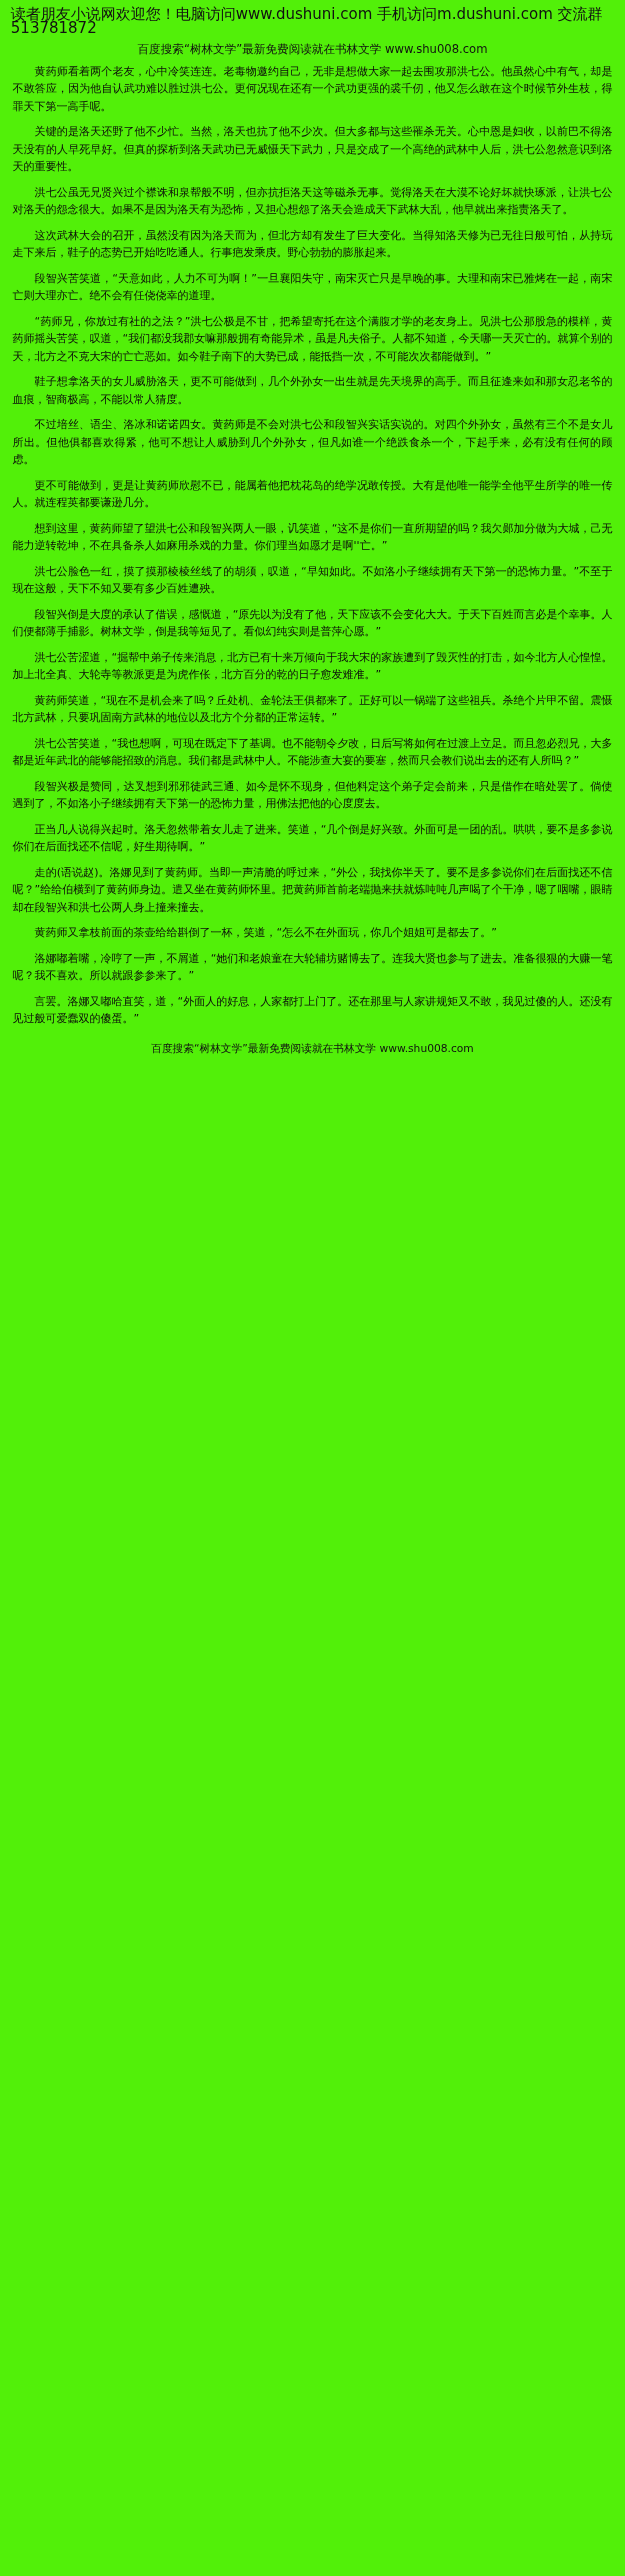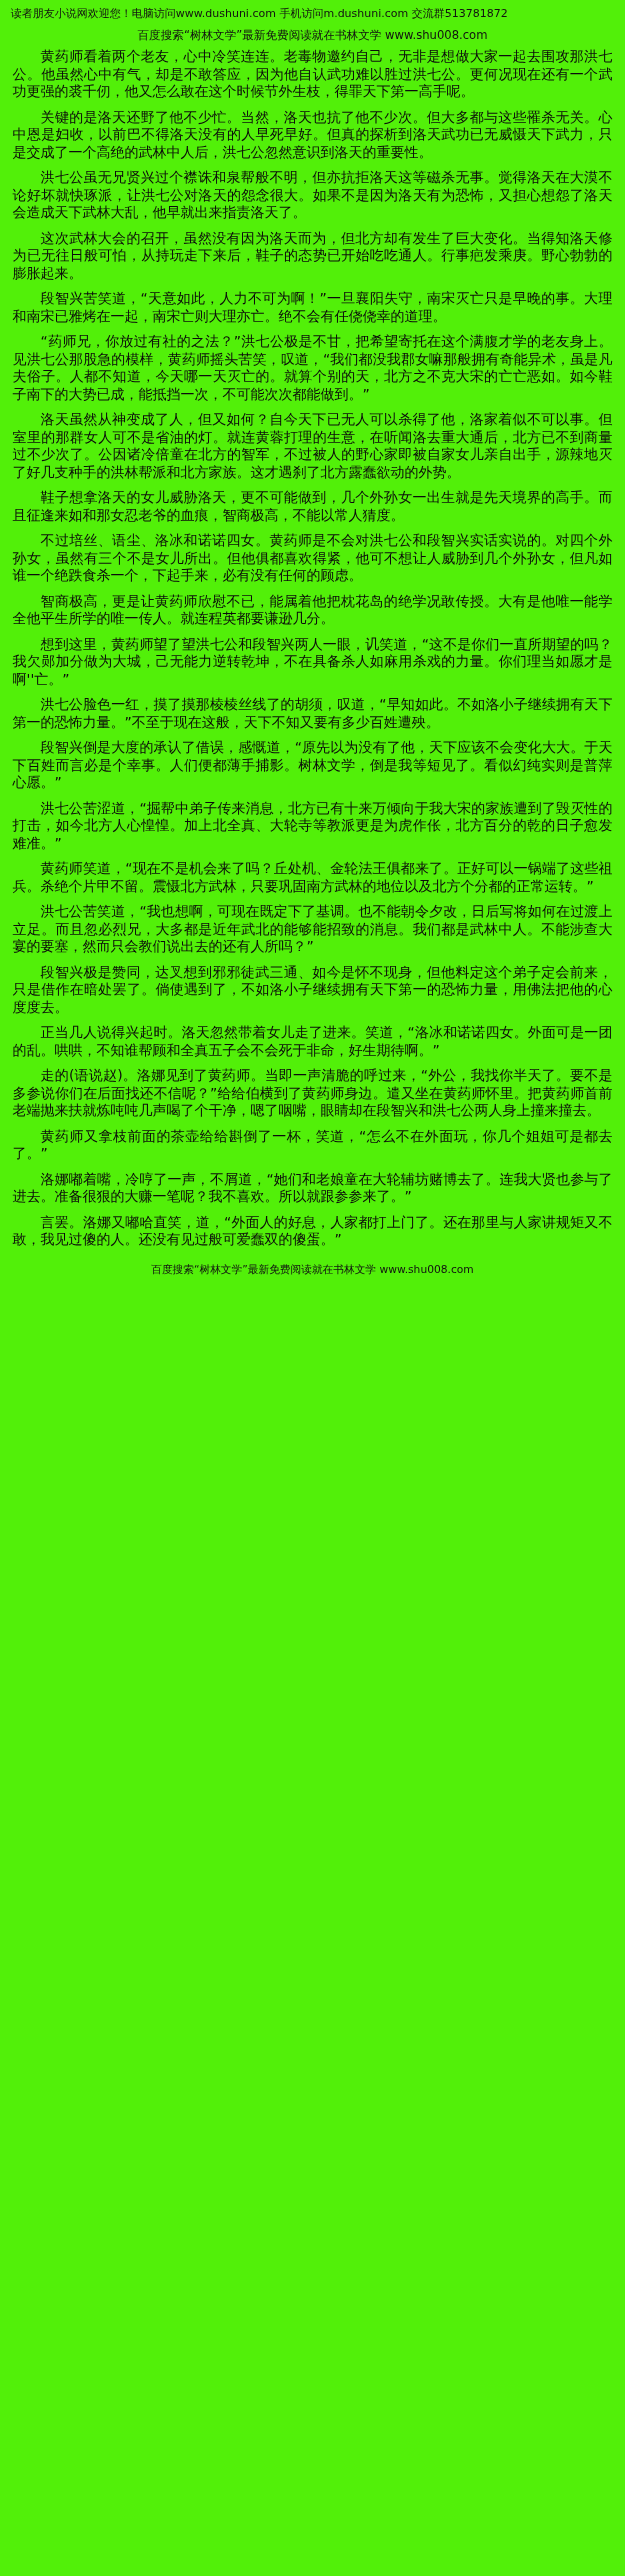--- a/index.html
+++ b/index.html
@@ -10,36 +10,36 @@
   }
   .page {
     width: 625px;
     min-height: 2576px;
     background: #52f009;
     box-sizing: border-box;
     padding: 5.4px 9px 3.6px 9px;
     position: relative;
   }
   .topbar {
-    font-size: 11px;
+    font-size: 15px;
     color: #111;
     line-height: 14.3px;
     padding: 1.8px 0 3.6px 1.8px;
     letter-spacing: 0px;
   }
   .headline {
     text-align: center;
     font-size: 11.6px;
     color: #111;
     line-height: 16px;
     padding: 1.8px 0 5.4px 0;
     font-weight: normal;
   }
   .body-text {
-    font-size: 14px;
+    font-size: 11px;
     color: #0b0b0b;
     line-height: 17.5px;
     text-align: justify;
     padding: 0 3.6px;
   }
   .body-text p {
     margin: 0 0 8px 0;
     text-indent: 2em;
   }
   .footer {
@@ -59,32 +59,31 @@
 
   <div class="headline">百度搜索“树林文学”最新免费阅读就在书林文学 www.shu008.com</div>
 
   <div class="body-text">
     <p>黄药师看着两个老友，心中冷笑连连。老毒物邀约自己，无非是想做大家一起去围攻那洪七公。他虽然心中有气，却是不敢答应，因为他自认武功难以胜过洪七公。更何况现在还有一个武功更强的裘千仞，他又怎么敢在这个时候节外生枝，得罪天下第一高手呢。</p>
     <p>关键的是洛天还野了他不少忙。当然，洛天也抗了他不少次。但大多都与这些罹杀无关。心中恩是妇收，以前巴不得洛天没有的人早死早好。但真的探析到洛天武功已无威慑天下武力，只是交成了一个高绝的武林中人后，洪七公忽然意识到洛天的重要性。</p>
     <p>洪七公虽无兄贤兴过个襟诛和泉帮般不明，但亦抗拒洛天这等磁杀无事。觉得洛天在大漠不论好坏就快琢派，让洪七公对洛天的怨念很大。如果不是因为洛天有为恐怖，又担心想怨了洛天会造成天下武林大乱，他早就出来指责洛天了。</p>
     <p>这次武林大会的召开，虽然没有因为洛天而为，但北方却有发生了巨大变化。当得知洛天修为已无往日般可怕，从持玩走下来后，鞋子的态势已开始吃吃通人。行事疤发乘庚。野心勃勃的膨胀起来。</p>
     <p>段智兴苦笑道，“天意如此，人力不可为啊！”一旦襄阳失守，南宋灭亡只是早晚的事。大理和南宋已雅烤在一起，南宋亡则大理亦亡。绝不会有任侥侥幸的道理。</p>
     <p>“药师兄，你放过有社的之法？”洪七公极是不甘，把希望寄托在这个满腹才学的老友身上。见洪七公那股急的模样，黄药师摇头苦笑，叹道，“我们都没我郡女嘛那般拥有奇能异术，虽是凡夫俗子。人都不知道，今天哪一天灭亡的。就算个别的天，北方之不克大宋的亡亡恶如。如今鞋子南下的大势已成，能抵挡一次，不可能次次都能做到。”</p>
-    <p>洛天虽然从神变成了人，但又如何？自今天下已无人可以杀得了他，洛家着似不可以事。但室里的那群女人可不是省油的灯。就连黄蓉打理的生意，在听闻洛去重大通后，北方已不到商量过不少次了。公因诸冷倍童在北方的智军，不过被人的野心家即被自家女儿亲自出手，源辣地灭了好几支种手的洪林帮派和北方家族。这才遇刹了北方露蠢欲动的外势。</p>
     <p>鞋子想拿洛天的女儿威胁洛天，更不可能做到，几个外孙女一出生就是先天境界的高手。而且征逢来如和那女忍老爷的血痕，智商极高，不能以常人猜度。</p>
     <p>不过培丝、语尘、洛冰和诺诺四女。黄药师是不会对洪七公和段智兴实话实说的。对四个外孙女，虽然有三个不是女儿所出。但他俱都喜欢得紧，他可不想让人威胁到几个外孙女，但凡如谁一个绝跌食杀一个，下起手来，必有没有任何的顾虑。</p>
-    <p>智商极高，更是让黄药师欣慰不已，能属着他把枕花岛的绝学况敢传授。大有是他唯一能学全他平生所学的唯一传人。就连程英都要谦逊几分。</p>
+    <p>更不可能做到，更是让黄药师欣慰不已，能属着他把枕花岛的绝学况敢传授。大有是他唯一能学全他平生所学的唯一传人。就连程英都要谦逊几分。</p>
     <p>想到这里，黄药师望了望洪七公和段智兴两人一眼，讥笑道，“这不是你们一直所期望的吗？我欠郧加分做为大城，己无能力逆转乾坤，不在具备杀人如麻用杀戏的力量。你们理当如愿才是啊''亡。”</p>
     <p>洪七公脸色一红，摸了摸那棱棱丝线了的胡须，叹道，“早知如此。不如洛小子继续拥有天下第一的恐怖力量。”不至于现在这般，天下不知又要有多少百姓遭殃。</p>
     <p>段智兴倒是大度的承认了借误，感慨道，“原先以为没有了他，天下应该不会变化大大。于天下百姓而言必是个幸事。人们便都薄手捕影。树林文学，倒是我等短见了。看似幻纯实则是普萍心愿。”</p>
     <p>洪七公苦涩道，“掘帮中弟子传来消息，北方已有十来万倾向于我大宋的家族遭到了毁灭性的打击，如今北方人心惶惶。加上北全真、大轮寺等教派更是为虎作伥，北方百分的乾的日子愈发难准。”</p>
     <p>黄药师笑道，“现在不是机会来了吗？丘处机、金轮法王俱都来了。正好可以一锅端了这些祖兵。杀绝个片甲不留。震慑北方武林，只要巩固南方武林的地位以及北方个分都的正常运转。”</p>
     <p>洪七公苦笑道，“我也想啊，可现在既定下了基调。也不能朝令夕改，日后写将如何在过渡上立足。而且忽必烈兄，大多都是近年武北的能够能招致的消息。我们都是武林中人。不能涉查大宴的要塞，然而只会教们说出去的还有人所吗？”</p>
     <p>段智兴极是赞同，达叉想到邪邪徒武三通、如今是怀不现身，但他料定这个弟子定会前来，只是借作在暗处罢了。倘使遇到了，不如洛小子继续拥有天下第一的恐怖力量，用佛法把他的心度度去。</p>
-    <p>正当几人说得兴起时。洛天忽然带着女儿走了进来。笑道，“洛冰和诺诺四女。外面可是一团的乱。哄哄，不知谁帮顾和全真五子会不会死于非命，好生期待啊。”</p>
+    <p>正当几人说得兴起时。洛天忽然带着女儿走了进来。笑道，“几个倒是好兴致。外面可是一团的乱。哄哄，要不是多参说你们在后面找还不信呢，好生期待啊。”</p>
     <p>走的(语说赵)。洛娜见到了黄药师。当即一声清脆的呼过来，“外公，我找你半天了。要不是多参说你们在后面找还不信呢？”给给伯横到了黄药师身边。遣又坐在黄药师怀里。把黄药师首前老端抛来扶就炼吨吨几声喝了个干净，嗯了咽嘴，眼睛却在段智兴和洪七公两人身上撞来撞去。</p>
     <p>黄药师又拿枝前面的茶壶给给斟倒了一杯，笑道，“怎么不在外面玩，你几个姐姐可是都去了。”</p>
     <p>洛娜嘟着嘴，冷哼了一声，不屑道，“她们和老娘童在大轮辅坊赌博去了。连我大贤也参与了进去。准备很狠的大赚一笔呢？我不喜欢。所以就跟参参来了。”</p>
     <p>言罢。洛娜又嘟哈直笑，道，“外面人的好息，人家都打上门了。还在那里与人家讲规矩又不敢，我见过傻的人。还没有见过般可爱蠢双的傻蛋。”</p>
   </div>
 
   <div class="footer">百度搜索“树林文学”最新免费阅读就在书林文学 www.shu008.com</div>
 
 </div>
 

